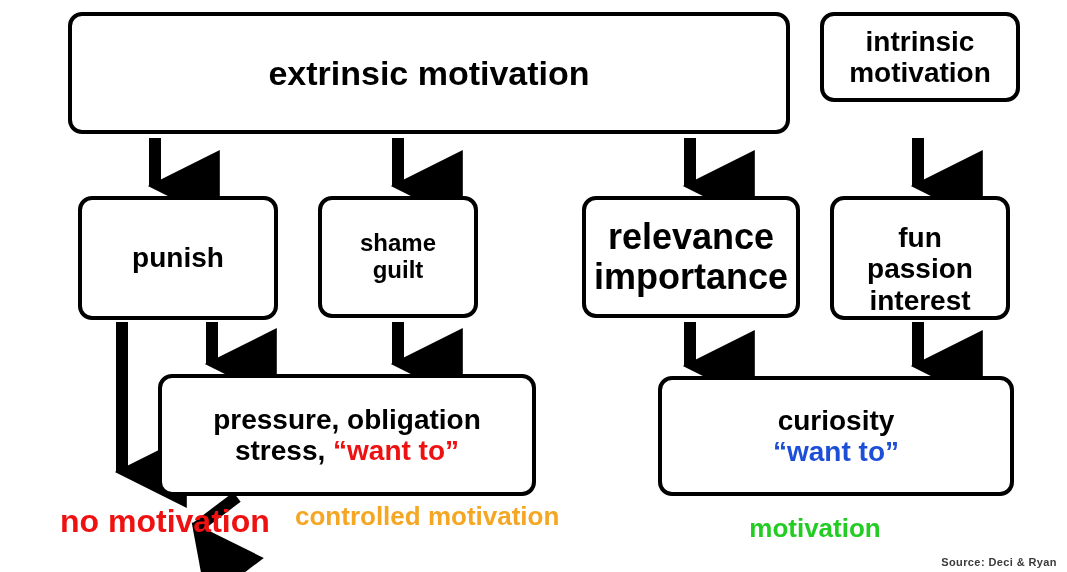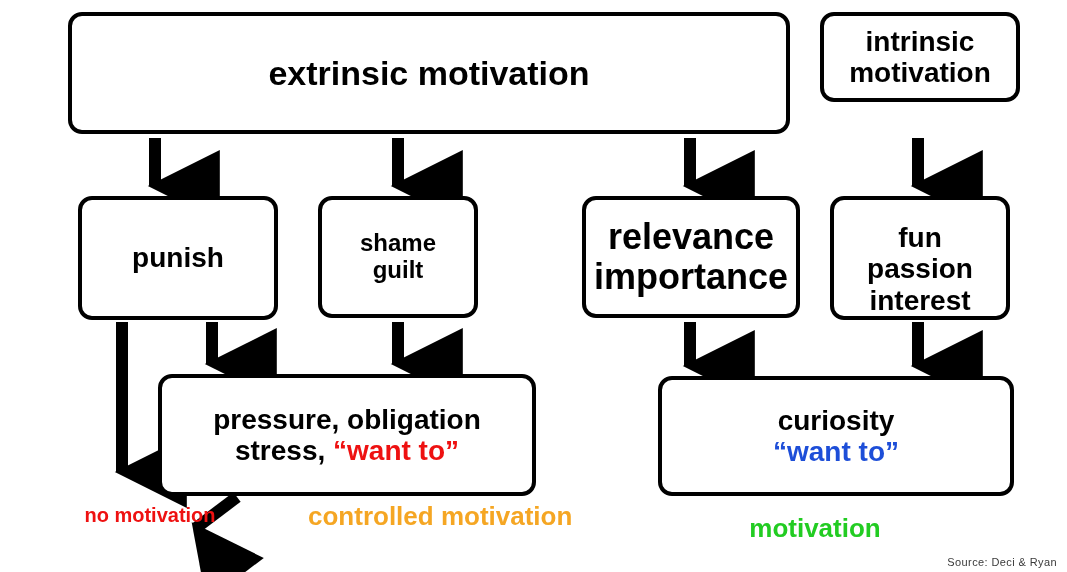--- a/index.html
+++ b/index.html
@@ -43,30 +43,30 @@
   #box-curiosity { left: 658px; top: 376px; width: 356px; height: 120px; font-size: 28px; }
 
   .label {
     position: absolute;
     text-align: center;
     font-weight: bold;
     line-height: 1.1;
     white-space: nowrap;
     z-index: 4;
   }
-  #label-no         { left: 60px;  top: 504px; width: 180px; font-size: 20px; }
-  #label-controlled { left: 308px; top: 502px; width: 200px; font-size: 26px; }
+  #label-no         { left: 60px;  top: 504px; width: 180px; font-size: 32px; }
+  #label-controlled { left: 295px; top: 502px; width: 200px; font-size: 26px; }
   #label-motivation { left: 700px; top: 514px; width: 230px; font-size: 26px; }
 
   #source {
     position: absolute;
     right: 10px;
     bottom: 4px;
     font-size: 11px;
-    font-weight: normal;
+    font-weight: bold;
     color: #3a3a3a;
     letter-spacing: 0.4px;
     z-index: 4;
   }
 
   svg.arrows {
     position: absolute;
     left: 0; top: 0;
     width: 1067px; height: 572px;
     z-index: 1;

